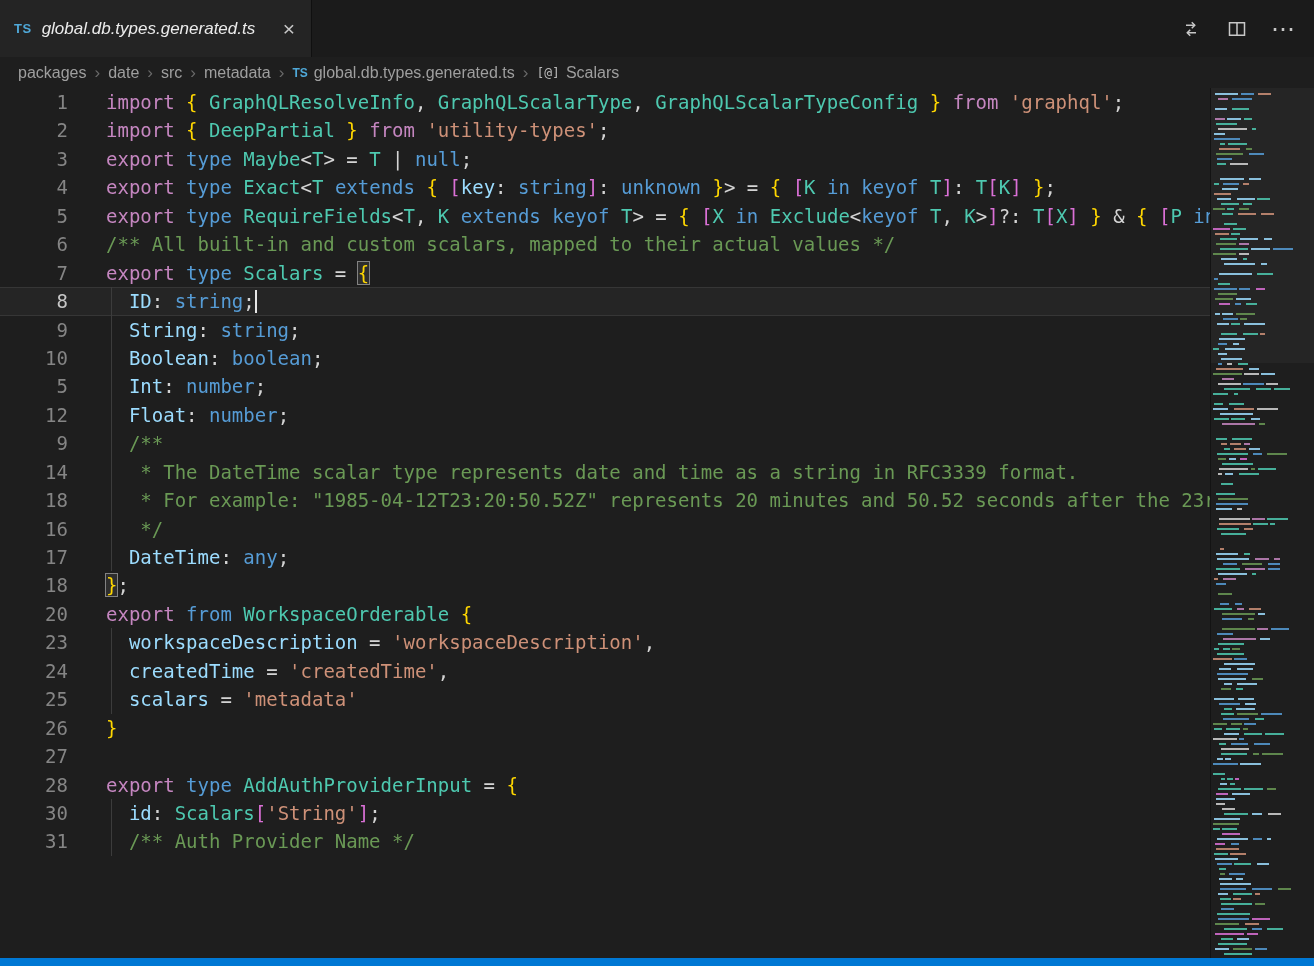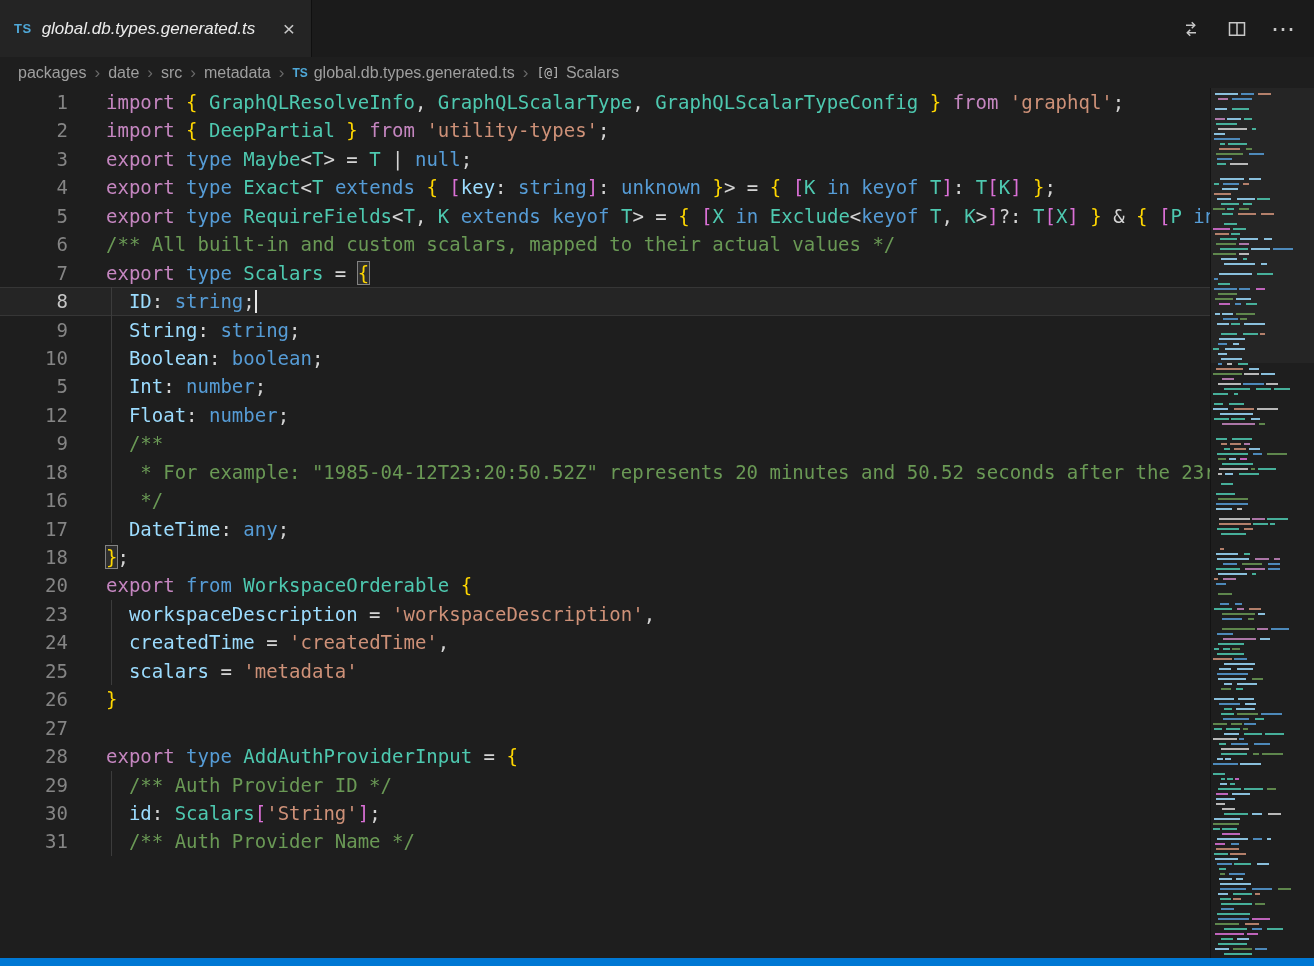--- a/index.html
+++ b/index.html
@@ -124,32 +124,32 @@
         <div class="line"><span class="ln">4</span><span class="lc"><span class="tok-k">export</span><span class="tok-p"> </span><span class="tok-t">type</span><span class="tok-p"> </span><span class="tok-y">Exact</span><span class="tok-p">&lt;</span><span class="tok-y">T</span><span class="tok-p"> </span><span class="tok-t">extends</span><span class="tok-p"> </span><span class="tok-b1">{</span><span class="tok-p"> </span><span class="tok-b2">[</span><span class="tok-v">key</span><span class="tok-p">: </span><span class="tok-t">string</span><span class="tok-b2">]</span><span class="tok-p">: </span><span class="tok-t">unknown</span><span class="tok-p"> </span><span class="tok-b1">}</span><span class="tok-p">&gt;</span><span class="tok-p"> = </span><span class="tok-b1">{</span><span class="tok-p"> </span><span class="tok-b2">[</span><span class="tok-y">K</span><span class="tok-p"> </span><span class="tok-t">in</span><span class="tok-p"> </span><span class="tok-t">keyof</span><span class="tok-p"> </span><span class="tok-y">T</span><span class="tok-b2">]</span><span class="tok-p">: </span><span class="tok-y">T</span><span class="tok-b2">[</span><span class="tok-y">K</span><span class="tok-b2">]</span><span class="tok-p"> </span><span class="tok-b1">}</span><span class="tok-p">;</span></span></div>
         <div class="line"><span class="ln">5</span><span class="lc"><span class="tok-k">export</span><span class="tok-p"> </span><span class="tok-t">type</span><span class="tok-p"> </span><span class="tok-y">RequireFields</span><span class="tok-p">&lt;</span><span class="tok-y">T</span><span class="tok-p">, </span><span class="tok-y">K</span><span class="tok-p"> </span><span class="tok-t">extends</span><span class="tok-p"> </span><span class="tok-t">keyof</span><span class="tok-p"> </span><span class="tok-y">T</span><span class="tok-p">&gt;</span><span class="tok-p"> = </span><span class="tok-b1">{</span><span class="tok-p"> </span><span class="tok-b2">[</span><span class="tok-y">X</span><span class="tok-p"> </span><span class="tok-t">in</span><span class="tok-p"> </span><span class="tok-y">Exclude</span><span class="tok-p">&lt;</span><span class="tok-t">keyof</span><span class="tok-p"> </span><span class="tok-y">T</span><span class="tok-p">, </span><span class="tok-y">K</span><span class="tok-p">&gt;</span><span class="tok-b2">]</span><span class="tok-p">?: </span><span class="tok-y">T</span><span class="tok-b2">[</span><span class="tok-y">X</span><span class="tok-b2">]</span><span class="tok-p"> </span><span class="tok-b1">}</span><span class="tok-p"> &amp; </span><span class="tok-b1">{</span><span class="tok-p"> </span><span class="tok-b2">[</span><span class="tok-y">P</span><span class="tok-p"> </span><span class="tok-t">in</span></span></div>
         <div class="line"><span class="ln">6</span><span class="lc"><span class="tok-c">/** All built-in and custom scalars, mapped to their actual values */</span></span></div>
         <div class="line"><span class="ln">7</span><span class="lc"><span class="tok-k">export</span><span class="tok-p"> </span><span class="tok-t">type</span><span class="tok-p"> </span><span class="tok-y">Scalars</span><span class="tok-p"> = </span><span class="tok-b1 match">{</span></span></div>
         <div class="line active g"><span class="ln">8</span><span class="lc"><span class="tok-p">  </span><span class="tok-v">ID</span><span class="tok-p">: </span><span class="tok-t">string</span><span class="tok-p">;</span><span class="caret"></span></span></div>
         <div class="line g"><span class="ln">9</span><span class="lc"><span class="tok-p">  </span><span class="tok-v">String</span><span class="tok-p">: </span><span class="tok-t">string</span><span class="tok-p">;</span></span></div>
         <div class="line g"><span class="ln">10</span><span class="lc"><span class="tok-p">  </span><span class="tok-v">Boolean</span><span class="tok-p">: </span><span class="tok-t">boolean</span><span class="tok-p">;</span></span></div>
         <div class="line g"><span class="ln">5</span><span class="lc"><span class="tok-p">  </span><span class="tok-v">Int</span><span class="tok-p">: </span><span class="tok-t">number</span><span class="tok-p">;</span></span></div>
         <div class="line g"><span class="ln">12</span><span class="lc"><span class="tok-p">  </span><span class="tok-v">Float</span><span class="tok-p">: </span><span class="tok-t">number</span><span class="tok-p">;</span></span></div>
         <div class="line g"><span class="ln">9</span><span class="lc"><span class="tok-c">  /**</span></span></div>
+        <div class="line g"><span class="ln">14</span><span class="lc"><span class="tok-c">   * The DateTime scalar type represents date and time as a string in RFC3339 format.</span></span></div>
         <div class="line g"><span class="ln">18</span><span class="lc"><span class="tok-c">   * For example: "1985-04-12T23:20:50.52Z" represents 20 minutes and 50.52 seconds after the 23rd hour of April 12th, 1985 in UTC.</span></span></div>
         <div class="line g"><span class="ln">16</span><span class="lc"><span class="tok-c">   */</span></span></div>
         <div class="line g"><span class="ln">17</span><span class="lc"><span class="tok-p">  </span><span class="tok-v">DateTime</span><span class="tok-p">: </span><span class="tok-t">any</span><span class="tok-p">;</span></span></div>
         <div class="line"><span class="ln">18</span><span class="lc"><span class="tok-b1 match">}</span><span class="tok-p">;</span></span></div>
         <div class="line"><span class="ln">20</span><span class="lc"><span class="tok-k">export</span><span class="tok-p"> </span><span class="tok-t">from</span><span class="tok-p"> </span><span class="tok-y">WorkspaceOrderable</span><span class="tok-p"> </span><span class="tok-b1">{</span></span></div>
         <div class="line g"><span class="ln">23</span><span class="lc"><span class="tok-p">  </span><span class="tok-v">workspaceDescription</span><span class="tok-p"> = </span><span class="tok-s">'workspaceDescription'</span><span class="tok-p">,</span></span></div>
         <div class="line g"><span class="ln">24</span><span class="lc"><span class="tok-p">  </span><span class="tok-v">createdTime</span><span class="tok-p"> = </span><span class="tok-s">'createdTime'</span><span class="tok-p">,</span></span></div>
         <div class="line g"><span class="ln">25</span><span class="lc"><span class="tok-p">  </span><span class="tok-v">scalars</span><span class="tok-p"> = </span><span class="tok-s">'metadata'</span></span></div>
         <div class="line"><span class="ln">26</span><span class="lc"><span class="tok-b1">}</span></span></div>
         <div class="line"><span class="ln">27</span><span class="lc"></span></div>
         <div class="line"><span class="ln">28</span><span class="lc"><span class="tok-k">export</span><span class="tok-p"> </span><span class="tok-t">type</span><span class="tok-p"> </span><span class="tok-y">AddAuthProviderInput</span><span class="tok-p"> = </span><span class="tok-b1">{</span></span></div>
-        <div class="line g"><span class="ln">29</span><span class="lc"><span class="tok-c">  /** Auth Provider ID */</span></span></div>
         <div class="line g"><span class="ln">30</span><span class="lc"><span class="tok-p">  </span><span class="tok-v">id</span><span class="tok-p">: </span><span class="tok-y">Scalars</span><span class="tok-b2">[</span><span class="tok-s">'String'</span><span class="tok-b2">]</span><span class="tok-p">;</span></span></div>
         <div class="line g"><span class="ln">31</span><span class="lc"><span class="tok-c">  /** Auth Provider Name */</span></span></div>
       </div>
     <div class="minimap" id="minimap">
       <div class="mm-slider"></div>
     <div class="mm-row">
           <span style="margin-left: 4px; width: 23px; background: rgb(156, 220, 254);"></span>
           <span style="margin-left: 3px; width: 13px; background: rgb(86, 156, 214);"></span>
           <span style="margin-left: 4px; width: 13px; background: rgb(206, 145, 120);"></span>
         </div>

